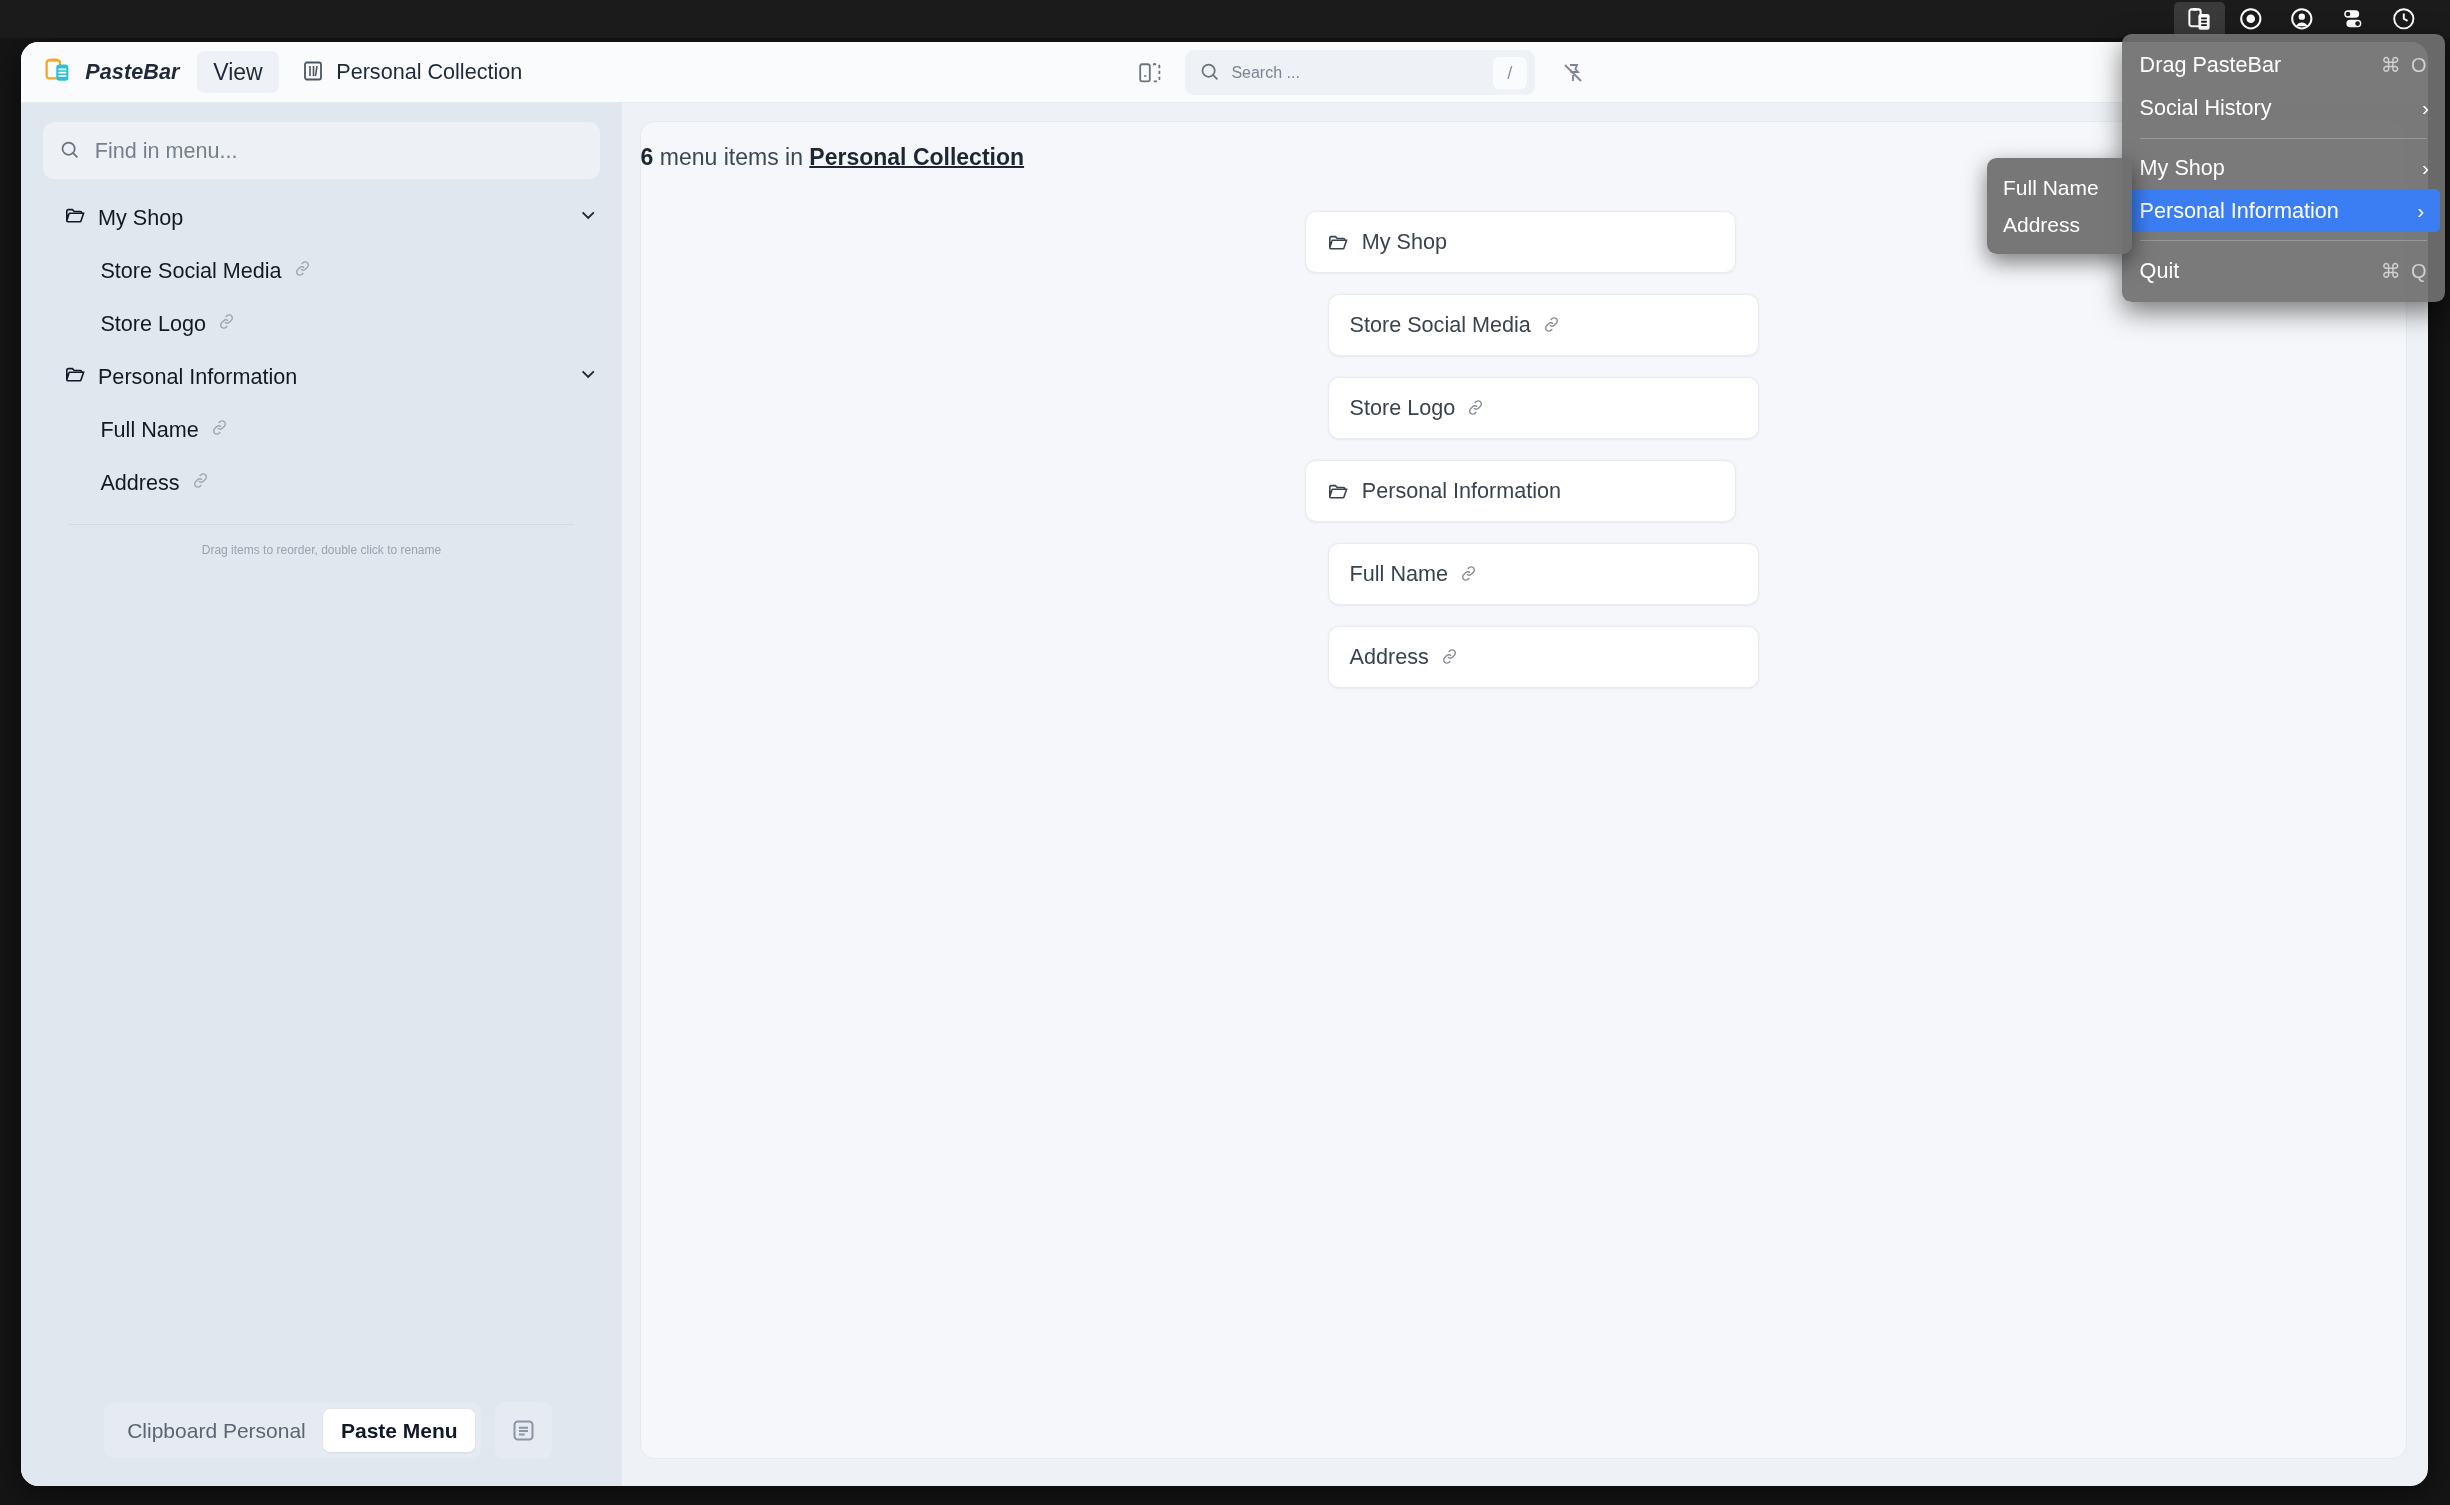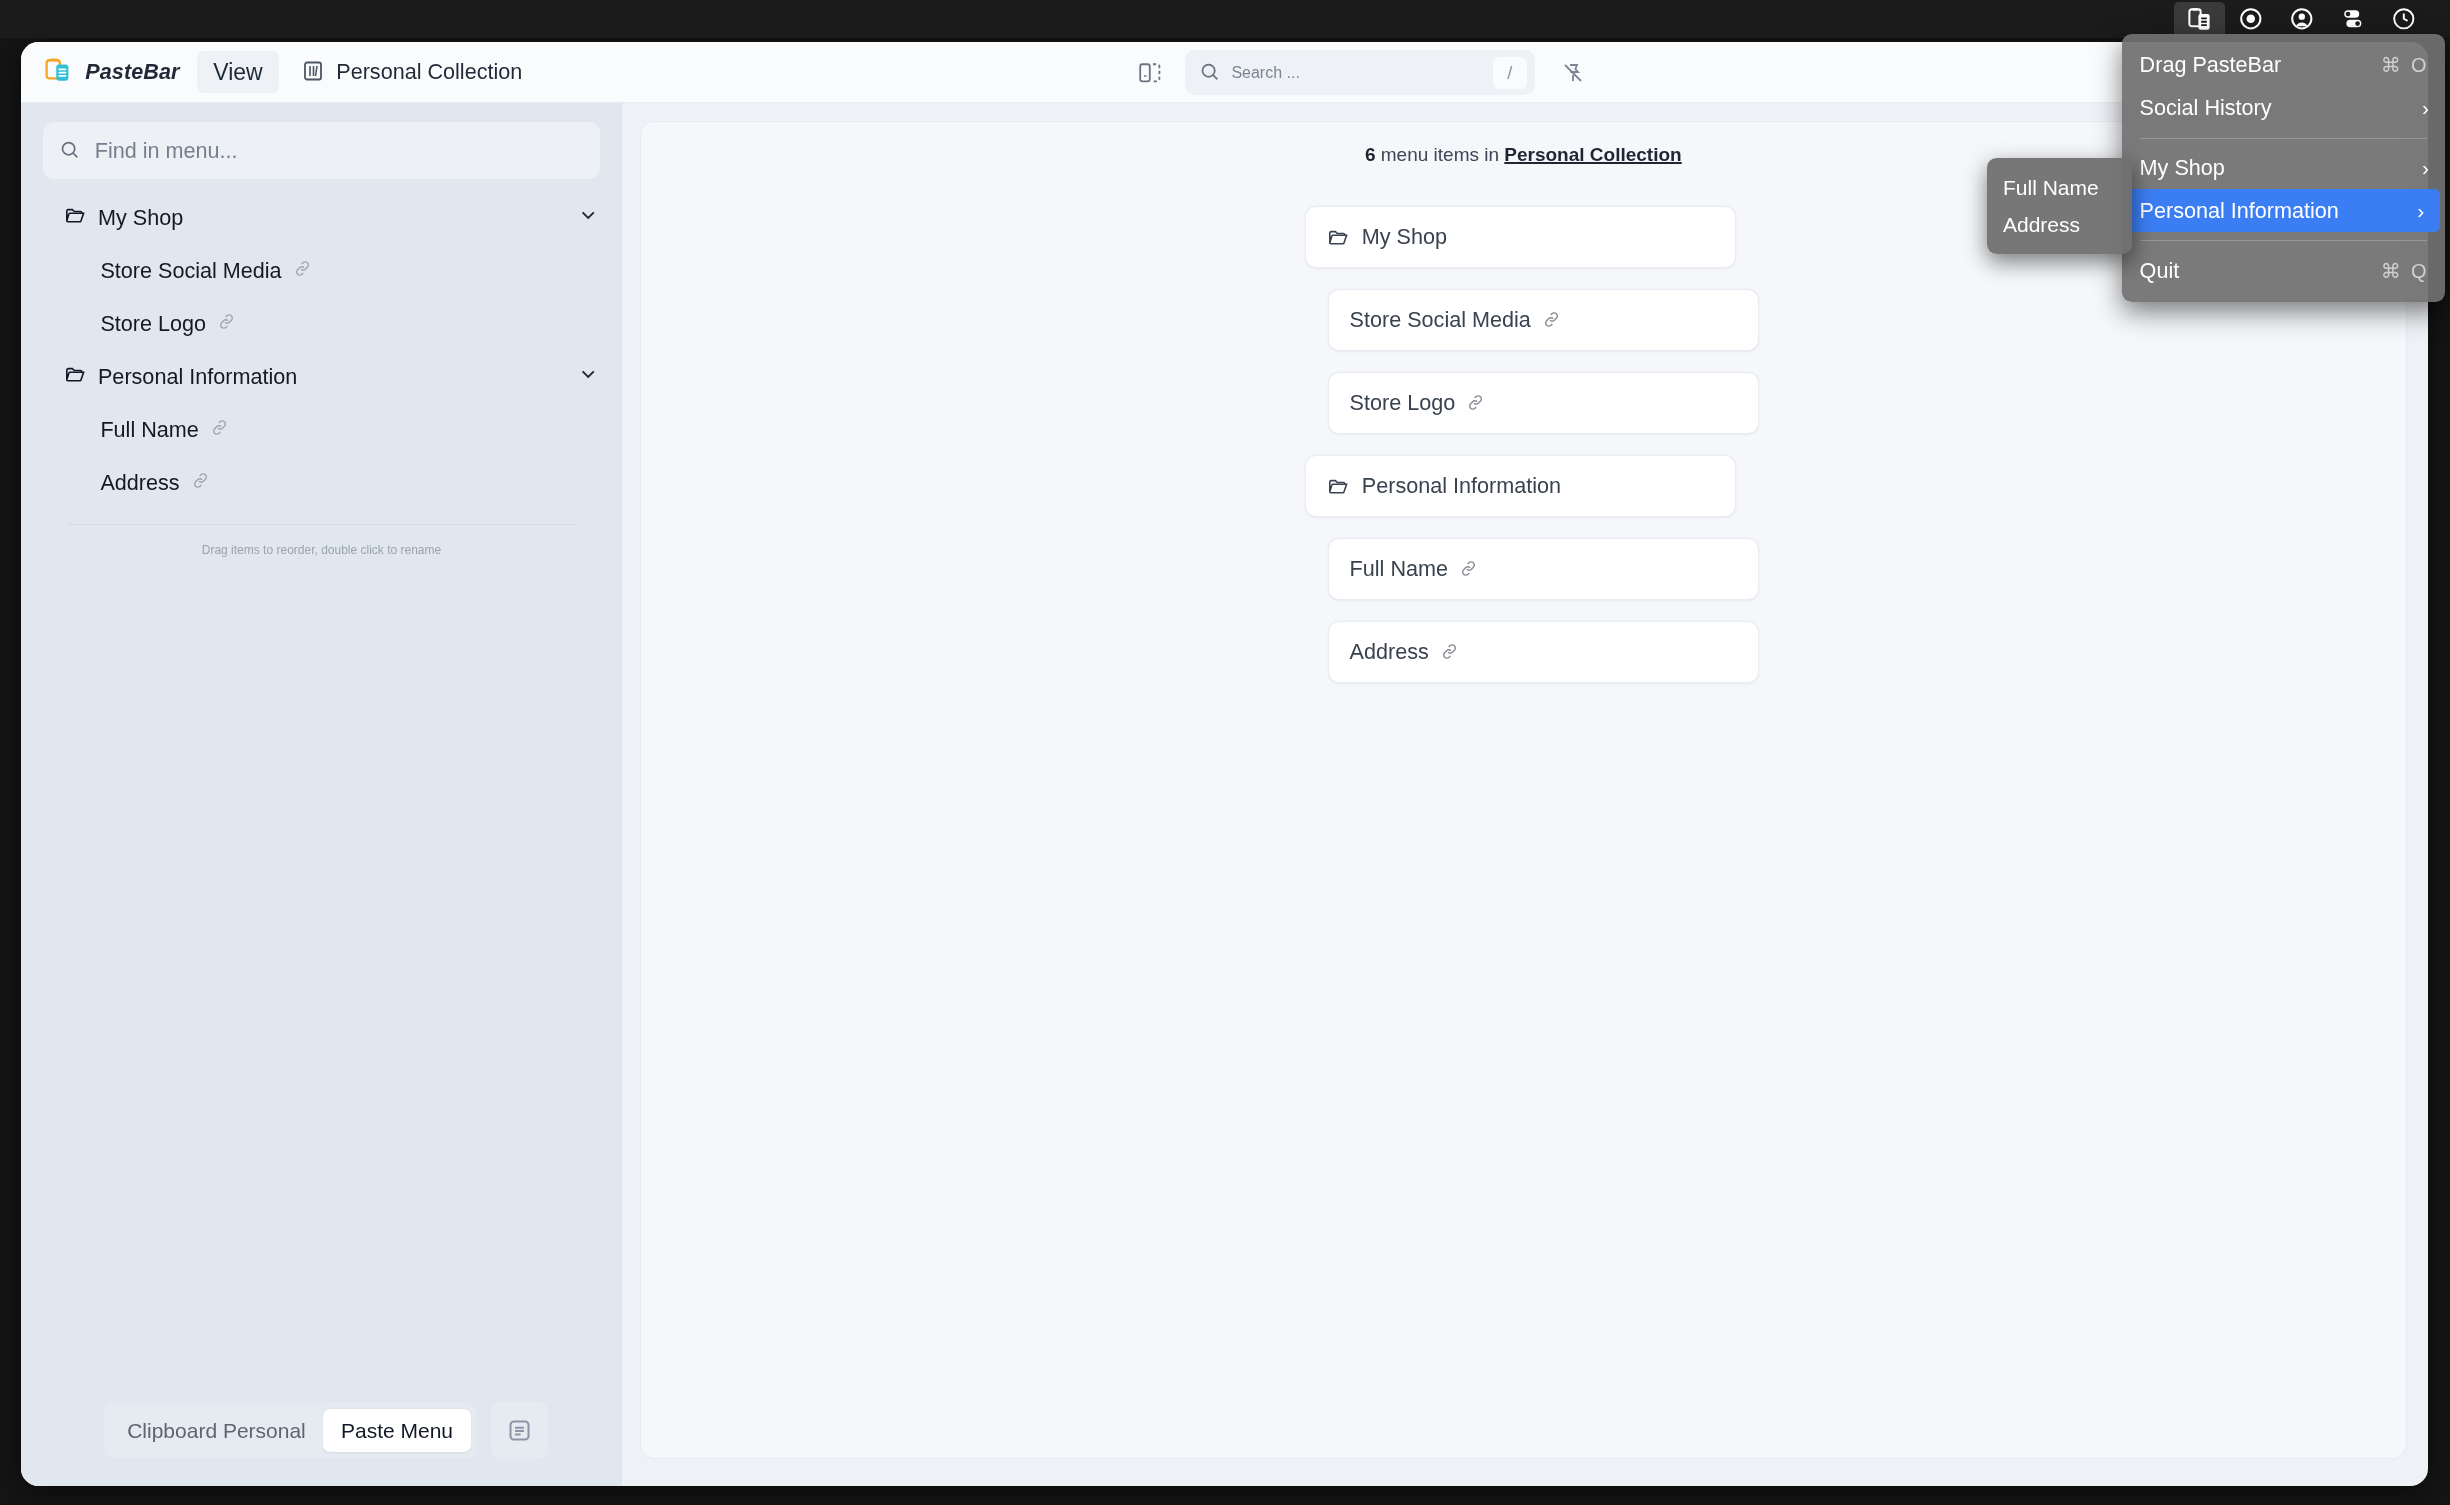--- a/index.html
+++ b/index.html
@@ -104,35 +104,35 @@
   
   .sidebar-bottom {
     position: absolute; bottom: 27px; left: 0; width: 601px;
     display: flex; align-items: center; gap: 14.4px; padding-left: 83px;
   }
   .seg {
     display: flex; align-items: center; background: #e6ebf1;
     border-radius: 9.6px; padding: 5.6px;
   }
   .seg-item { padding: 9.6px 17.6px; border-radius: 7.2px; font-size: 21px; color: #5b6574; }
-  .seg-item.active { background: #ffffff; color: #111827; font-weight: 400; box-shadow: 0 0.8px 2.4px rgba(0,0,0,.07); }
+  .seg-item.active { background: #ffffff; color: #111827; font-weight: 700; box-shadow: 0 0.8px 2.4px rgba(0,0,0,.07); }
   .notes-btn {
     width: 57px; height: 57px; border-radius: 9.6px; background: #e6ebf1;
     display: flex; align-items: center; justify-content: center;
   }
 
   
   #mainwrap { flex: 1; padding: 17.6px 21px 27px 17.6px; }
   #main {
     width: 100%; height: 100%;
     background: #f5f7fa; border: 0.8px solid #e6eaf0; border-radius: 14.4px;
     position: relative; overflow: hidden;
   }
   .count-line {
-    text-align: center; padding-top: 22.4px; font-size: 19px; color: #3d4656;
+    padding-top: 22.4px; font-size: 23px; color: #3d4656;
   }
   .count-line b { color: #1e2633; font-weight: 700; }
   .count-line u { text-decoration-thickness: 1.6px; font-weight: 700; color: #1e2633; }
 
   .cards { padding-top: 19px; }
   .card {
     height: 62px; border-radius: 11.2px; background: #ffffff;
     border: 0.8px solid #e8ecf2; box-shadow: 0 0.8px 2.4px rgba(16,24,40,.06);
     display: flex; align-items: center; padding: 0 21px;
     font-size: 21.6px; color: #39424f; margin-top: 21px;

